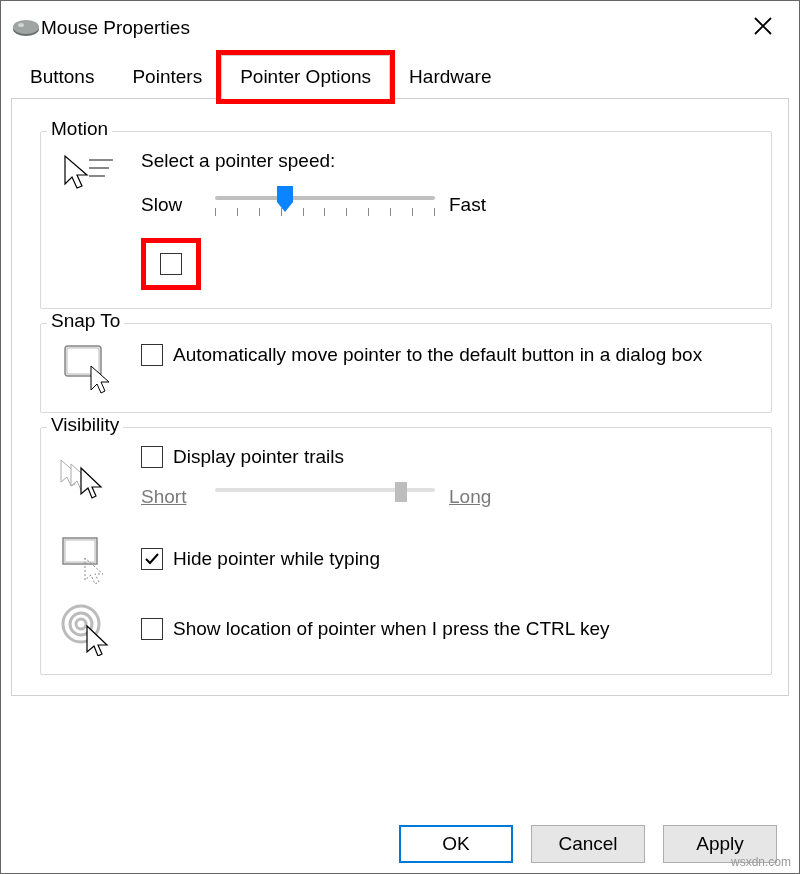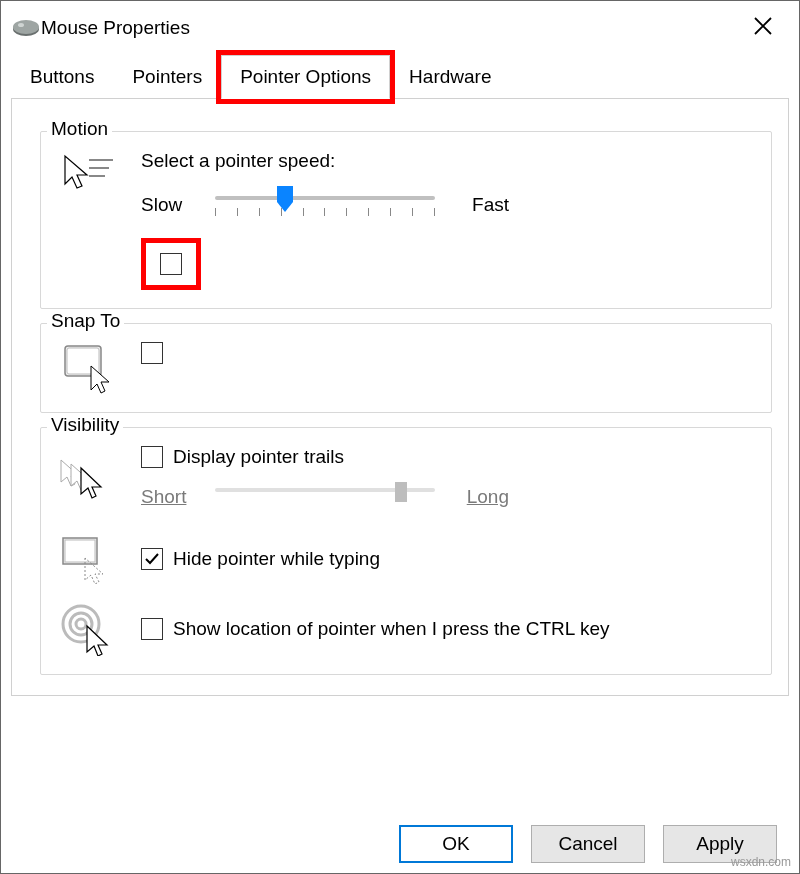--- a/index.html
+++ b/index.html
@@ -68,21 +68,21 @@
   .group-label {
     position:absolute; top:-14px; left:6px;
     background:#fff; padding:0 4px; font-size:19px;
   }
   .row { display:flex; gap:22px; align-items:flex-start; }
   .icon-cell { width:60px; flex:none; display:flex; align-items:flex-start; justify-content:center; }
   .content-cell { flex:1; }
   .speed-label { margin-bottom:14px; }
   .slider-line { display:flex; align-items:center; gap:14px; }
   .slider-word { width:60px; }
-  .slider-word.right { text-align:right; }
+  .slider-word.right { text-align:left; }
   .slider-bar {
     width:220px; height:38px; position:relative;
   }
   .track {
     position:absolute; left:0; right:0; top:10px; height:4px;
     background:#c0c0c0; border-radius:2px;
   }
   .thumb-blue {
     position:absolute; top:0; left:60px; width:20px; height:26px;
   }
@@ -226,20 +226,21 @@
             <g fill="#fff" stroke="#000" stroke-width="1">
               <path d="M28 24 L28 48 L34 42 L38 51 L42 49 L38 40 L46 40 Z"></path>
             </g>
           </svg>
         </div>
         <div class="content-cell">
           <div class="chk-row" style="margin-top:0">
             <span class="chk">
               
             </span>
+            <span style="line-height:1.35">Automatically move pointer to the default button in a dialog box</span>
           </div>
         </div>
       </div>
     </div>
 
     <div class="group">
       <span class="group-label">Visibility</span>
 
       <div class="vis-row">
         <div class="icon-cell">

